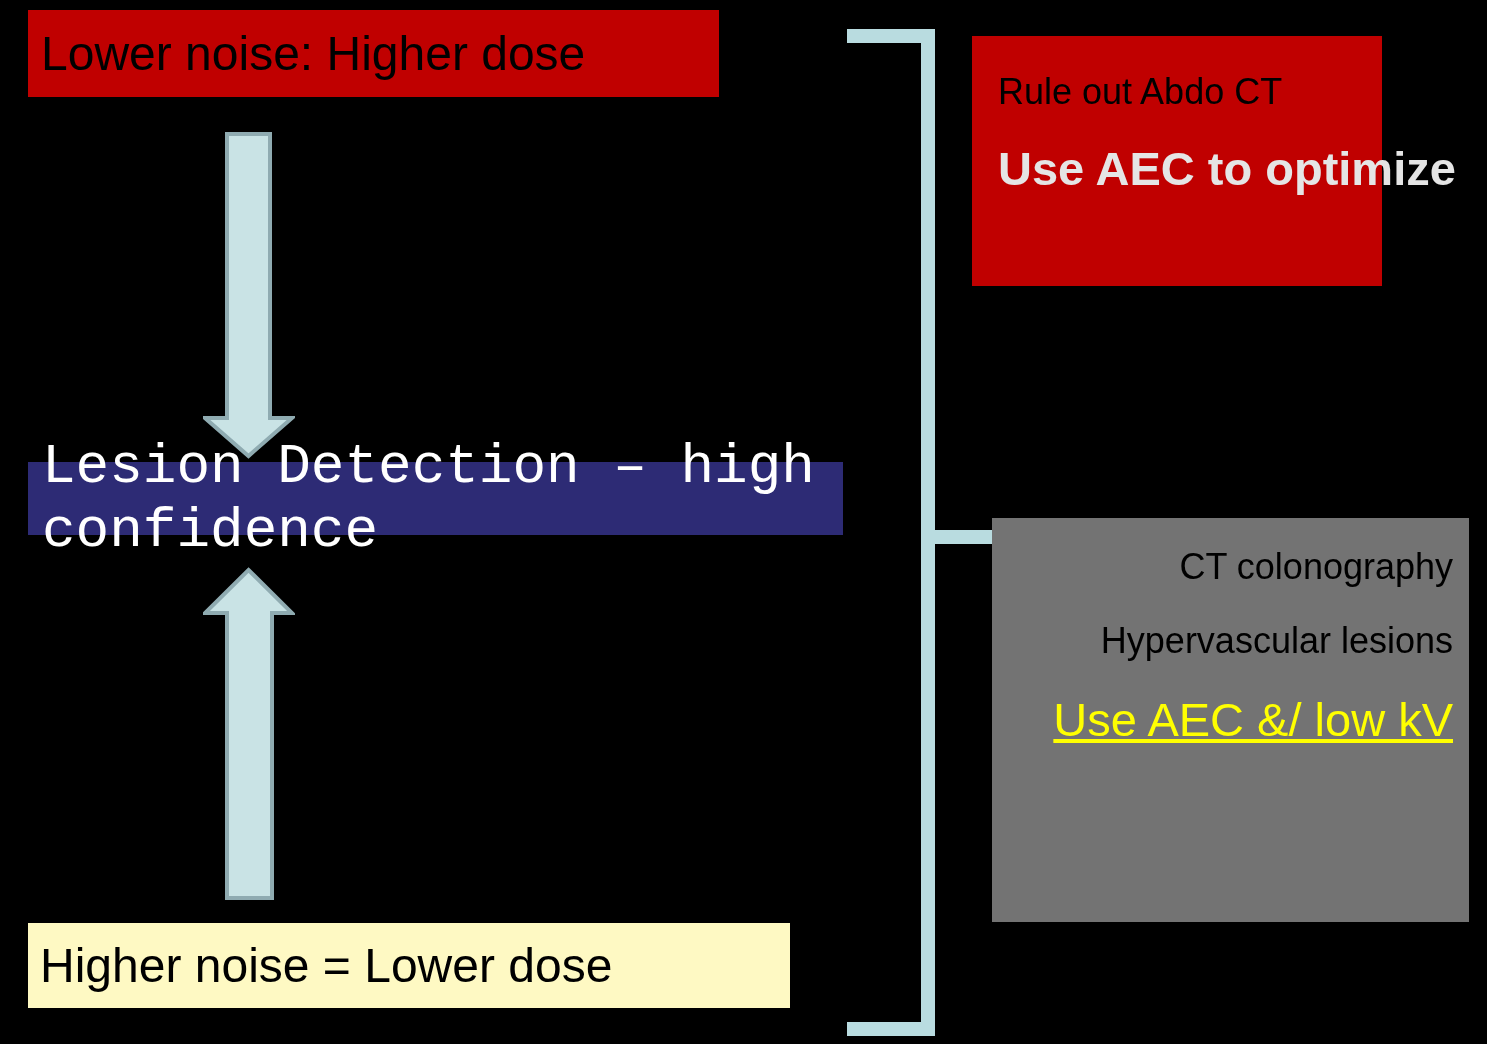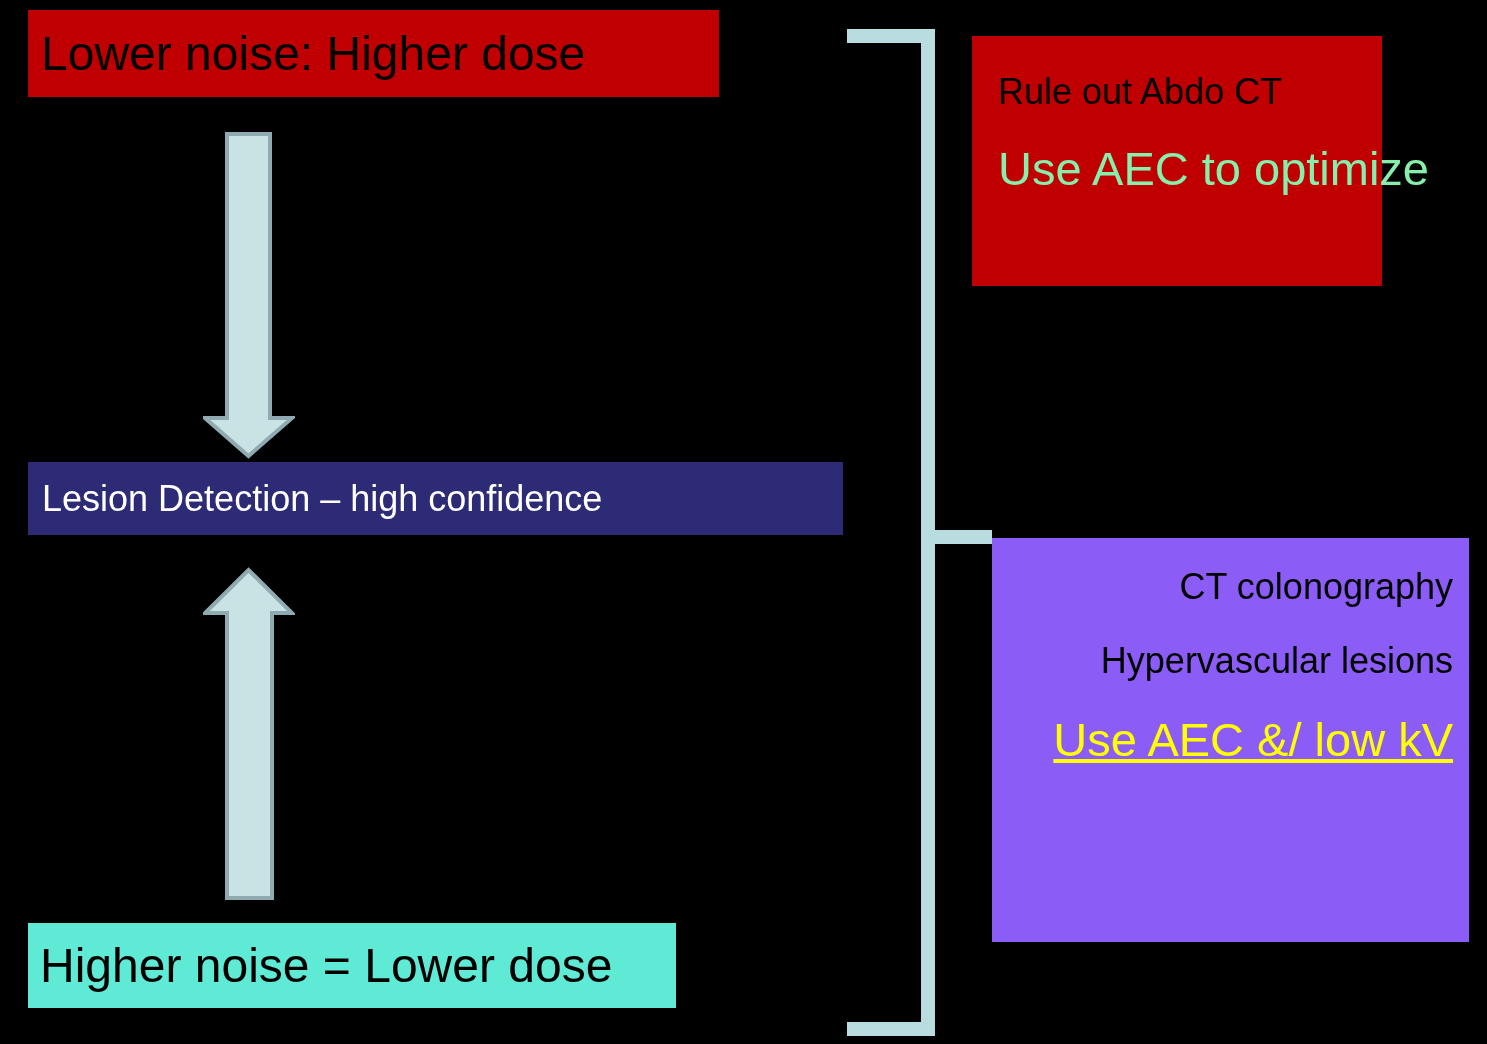--- a/index.html
+++ b/index.html
@@ -13,40 +13,40 @@
   }
   .box{position:absolute;display:flex;align-items:center;box-sizing:border-box;}
 
   
   .box-red-left{
     left:28px;top:10px;width:691px;height:87px;
     background:#C00000;color:#000000;font-size:48px;padding-left:13px;
   }
   .box-navy{
     left:28px;top:462px;width:815px;height:73px;
-    background:#2D2B75;color:#FFFFFF;font-size:36px;padding-left:14px;
+    background:#2D2B75;color:#FFFFFF;font-size:56px;padding-left:14px;font-family:Liberation Mono, monospace;
   }
   .box-green-left{
-    left:28px;top:923px;width:648px;height:85px;
-    background:#5eead4;color:#000000;font-size:48px;padding-left:12px;
+    left:28px;top:923px;width:762px;height:85px;
+    background:#fef9c3;color:#000000;font-size:48px;padding-left:12px;
   }
 
   
   .panel-red{
     left:972px;top:36px;width:410px;height:250px;
     background:#C00000;color:#000000;
     display:block;padding:20px 10px 0 26px;
   }
   .panel-red .line{font-size:36px;line-height:72px;white-space:nowrap;}
-  .panel-red .highlight{color:#86efac;font-size:47px;line-height:82px;white-space:nowrap;}
+  .panel-red .highlight{color:#e5e5e5;font-size:47px;line-height:82px;white-space:nowrap;font-weight:bold;}
 
   .panel-green{
     left:992px;top:518px;width:477px;height:404px;
-    background:#8b5cf6;color:#000000;
-    display:block;padding:12px 16px 0 0;text-align:right;margin-top:20px;
+    background:#737373;color:#000000;
+    display:block;padding:12px 16px 0 0;text-align:right;
   }
   .panel-green .line{font-size:36px;line-height:74px;white-space:nowrap;}
   .panel-green .highlight{color:#FFFF00;font-size:47px;line-height:84px;white-space:nowrap;text-decoration:underline;}
 
   
   .arrow-svg{position:absolute;}
   .arrow-shape{fill:#C9E3E5;stroke:#8FABB1;stroke-width:4;stroke-linejoin:miter;}
 
   
   .bracket-part{position:absolute;background:#B9DCE0;}

